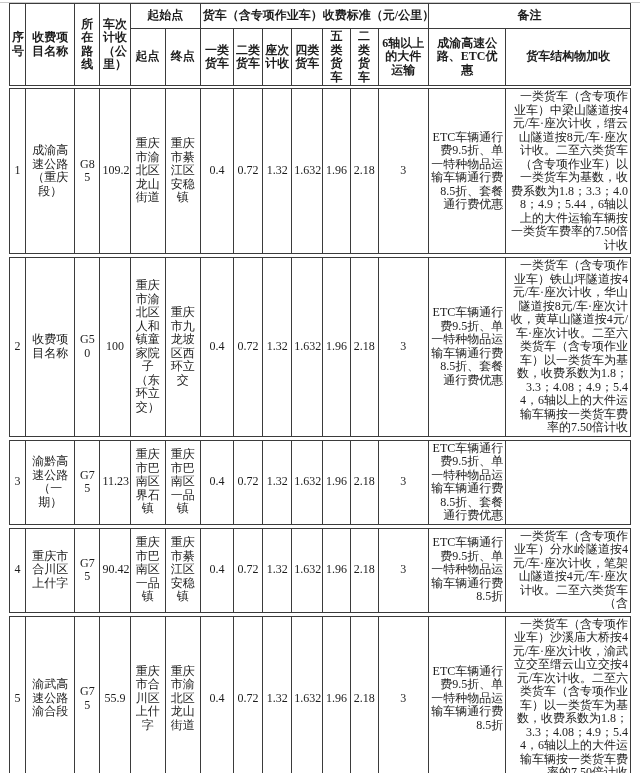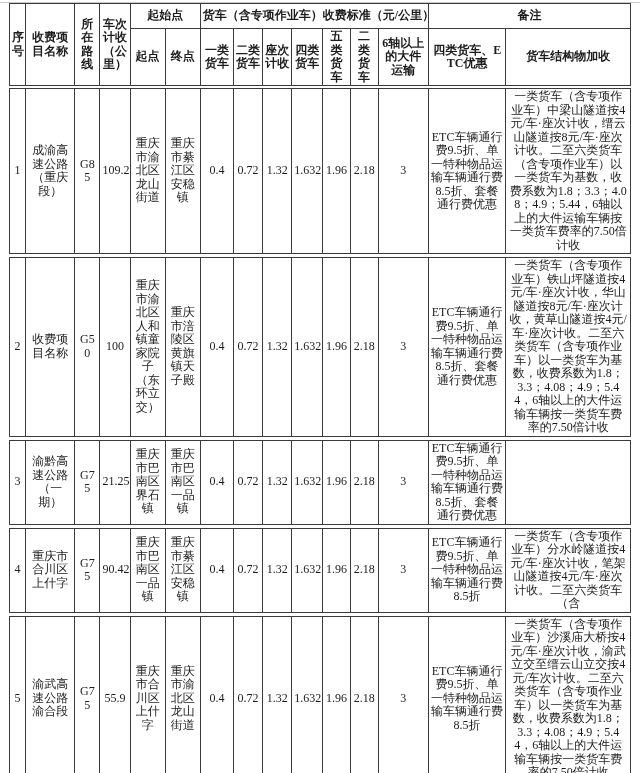--- a/index.html
+++ b/index.html
@@ -25,21 +25,21 @@
     word-break:break-all;overflow:hidden;
     font-weight:normal;
   }
   td.title{
     font-size:14px;font-weight:bold;height:24px;
     letter-spacing:1px;
   }
   .head-tbl th{font-weight:bold;}
   th.nw{white-space:nowrap;}
   td.nw{white-space:nowrap;}
-  td.rm{text-align:center;}
+  td.rm{text-align:right;}
   tr.h1{height:25px;} tr.h2{height:30px;}
   tr.r1{height:163px;} tr.r2{height:178px;} tr.r3{height:84px;}
   tr.r4{height:82px;} tr.r5{height:154px;}
 </style>
 </head>
 <body>
 
 <div class="page">
   <div class="topline"></div>
 
@@ -75,21 +75,21 @@
     <tr class="h2">
       <th>起点</th>
       <th>终点</th>
       <th>一类货车</th>
       <th>二类货车</th>
       <th>座次计收</th>
       <th>四类货车</th>
       <th>五类货车</th>
       <th>二类货车</th>
       <th>6轴以上的大件运输</th>
-      <th>四类货车、ETC优惠</th>
+      <th>成渝高速公路、ETC优惠</th>
       <th>货车结构物加收</th>
     </tr>
   </tbody>
     </table>
 
   <table class="tbl row-tbl first">
     <colgroup>
       <col style="width:16px">
         <col style="width:49px">
         <col style="width:25px">
@@ -145,21 +145,21 @@
         <col style="width:77px">
         <col style="width:124px">
     </colgroup>
     <tbody>
         <tr class="r2">
       <td>2</td>
       <td>收费项目名称</td>
       <td>G50</td>
       <td class="nw">100</td>
       <td>重庆市渝北区人和镇童家院子（东环立交）</td>
-      <td>重庆市涪陵区黄旗镇天子殿</td>
+      <td>重庆市九龙坡区西环立交</td>
       <td class="nw">0.4</td>
       <td class="nw">0.72</td>
       <td class="nw">1.32</td>
       <td class="nw">1.632</td>
       <td class="nw">1.96</td>
       <td class="nw">2.18</td>
       <td class="nw">3</td>
       <td class="rm">ETC车辆通行费9.5折、单一特种物品运输车辆通行费8.5折、套餐通行费优惠</td>
       <td class="rm">一类货车（含专项作业车）铁山坪隧道按4元/车·座次计收，华山隧道按8元/车·座次计收，黄草山隧道按4元/车·座次计收。二至六类货车（含专项作业车）以一类货车为基数，收费系数为1.8；3.3；4.08；4.9；5.44，6轴以上的大件运输车辆按一类货车费率的7.50倍计收</td>
     </tr>
@@ -182,21 +182,21 @@
         <col style="width:28px">
       <col style="width:50px">
         <col style="width:77px">
         <col style="width:124px">
     </colgroup>
     <tbody>
         <tr class="r3">
       <td>3</td>
       <td>渝黔高速公路（一期）</td>
       <td>G75</td>
-      <td class="nw">21.25</td>
+      <td class="nw">11.23</td>
       <td>重庆市巴南区界石镇</td>
       <td>重庆市巴南区一品镇</td>
       <td class="nw">0.4</td>
       <td class="nw">0.72</td>
       <td class="nw">1.32</td>
       <td class="nw">1.632</td>
       <td class="nw">1.96</td>
       <td class="nw">2.18</td>
       <td class="nw">3</td>
       <td class="rm">ETC车辆通行费9.5折、单一特种物品运输车辆通行费8.5折、套餐通行费优惠</td>

